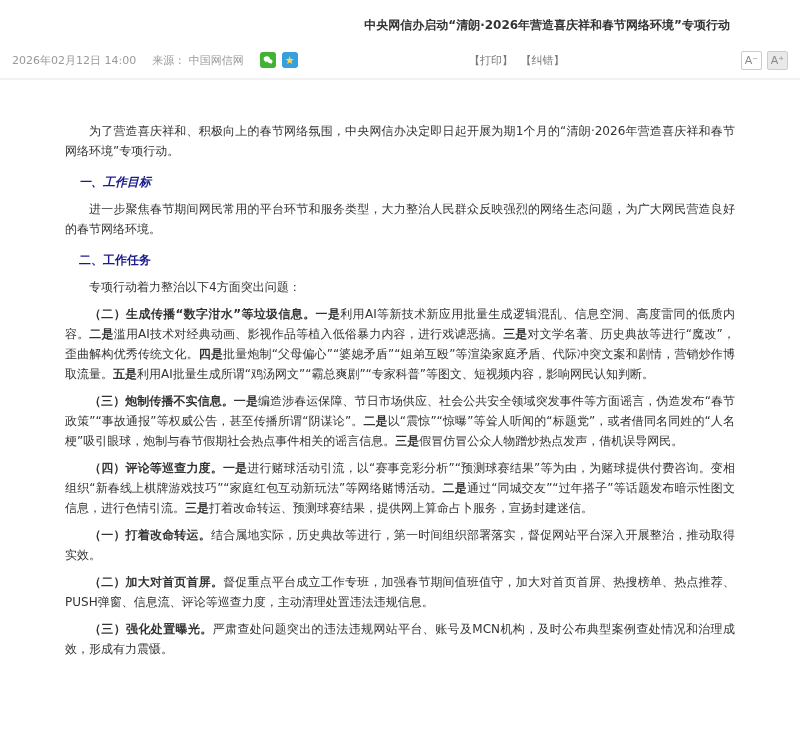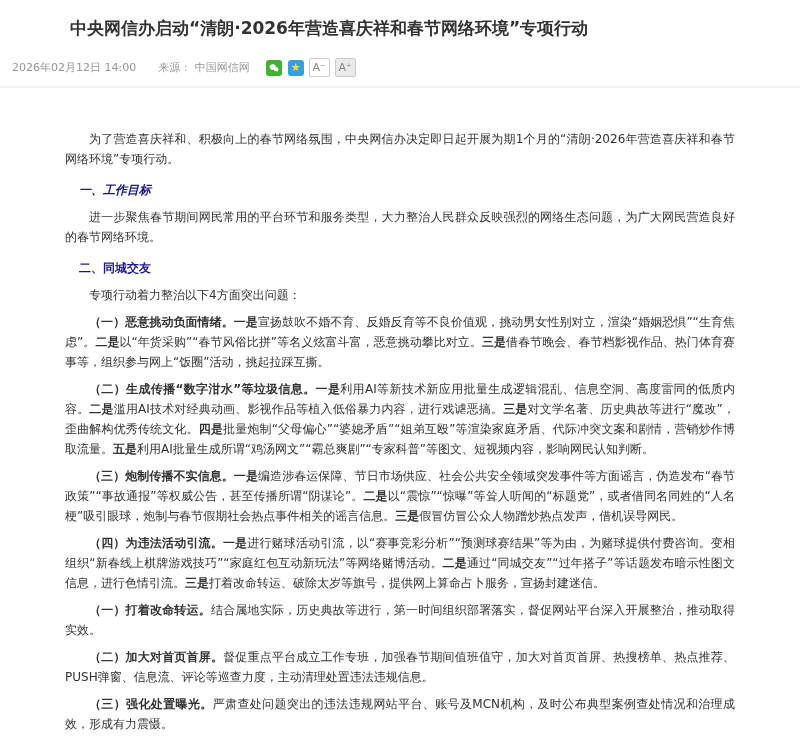--- a/index.html
+++ b/index.html
@@ -9,39 +9,39 @@
     height: 744px;
     background: #ffffff;
     overflow: hidden;
     font-family: "DejaVu Sans", "Liberation Sans", sans-serif;
     color: #333333;
   }
   .page { width: 800px; height: 744px; }
 
   .page-title {
     margin: 16px 70px 0;
-    font-size: 17px;
+    font-size: 12px;
     line-height: 1.5;
     font-weight: bold;
     color: #333333;
-    text-align: left;
+    text-align: right;
   }
 
   .meta-bar {
     margin-top: 8px;
     height: 38px;
     padding: 0 12px;
     display: flex;
     align-items: center;
     font-size: 11px;
     color: #999999;
     border-bottom: 2px solid #f1f1f1;
   }
   .meta-date { white-space: nowrap; }
-  .meta-source { margin-left: 22px; white-space: nowrap; }
+  .meta-source { margin-left: 16px; white-space: nowrap; }
   .meta-source span { color: #999999; }
   .share-icons { display: flex; align-items: center; margin-left: 10px; }
   .share-icon {
     width: 16px; height: 16px;
     border-radius: 3px;
     display: inline-flex;
     align-items: center;
     justify-content: center;
     margin-left: 6px;
     cursor: pointer;
@@ -118,35 +118,38 @@
         <svg width="12" height="12" viewBox="0 0 20 20" aria-hidden="true">
           <ellipse cx="8" cy="8" rx="5.2" ry="4.4" fill="#ffffff"></ellipse>
           <path d="M5 14 L6.5 10.5 L9 12 Z" fill="#ffffff"></path>
           <ellipse cx="13.5" cy="12" rx="4" ry="3.4" fill="#ffffff"></ellipse>
           <path d="M16.5 17 L15.5 14 L13.5 15 Z" fill="#ffffff"></path>
         </svg>
       </span>
       <span class="share-icon qzone"></span>
     </span>
 
+    <span class="meta-center">
+      <span>【打印】</span>
+      <span>【纠错】</span>
+    </span>
 
     <span class="font-buttons">
       <button class="font-btn minus">A⁻</button>
       <button class="font-btn plus">A⁺</button>
     </span>
   </div>
 
   <div class="article">
       <p class="para"><span>为了营造喜庆祥和、积极向上的春节网络氛围，中央网信办决定即日起开展为期1个月的“清朗·2026年营造喜庆祥和春节网络环境”专项行动。</span></p>
       <h3 class="sec-heading" style="color: rgb(26, 26, 140); font-style: italic;"><span class="bold">一、工作目标</span></h3>
       <p class="para"><span>进一步聚焦春节期间网民常用的平台环节和服务类型，大力整治人民群众反映强烈的网络生态问题，为广大网民营造良好的春节网络环境。</span></p>
-      <h3 class="sec-heading" style="color: rgb(26, 26, 140);"><span class="bold">二、同城交友</span></h3>
+      <h3 class="sec-heading" style="color: rgb(26, 26, 140);"><span class="bold">二、工作任务</span></h3>
       <p class="para"><span>专项行动着力整治以下4方面突出问题：</span></p>
-      <p class="para"><span class="bold">（一）恶意挑动负面情绪。</span><span class="bold">一是</span><span>宣扬鼓吹不婚不育、反婚反育等不良价值观，挑动男女性别对立，渲染“婚姻恐惧”“生育焦虑”。</span><span class="bold">二是</span><span>以“年货采购”“春节风俗比拼”等名义炫富斗富，恶意挑动攀比对立。</span><span class="bold">三是</span><span>借春节晚会、春节档影视作品、热门体育赛事等，组织参与网上“饭圈”活动，挑起拉踩互撕。</span></p>
       <p class="para"><span class="bold">（二）生成传播“数字泔水”等垃圾信息。</span><span class="bold">一是</span><span>利用AI等新技术新应用批量生成逻辑混乱、信息空洞、高度雷同的低质内容。</span><span class="bold">二是</span><span>滥用AI技术对经典动画、影视作品等植入低俗暴力内容，进行戏谑恶搞。</span><span class="bold">三是</span><span>对文学名著、历史典故等进行“魔改”，歪曲解构优秀传统文化。</span><span class="bold">四是</span><span>批量炮制“父母偏心”“婆媳矛盾”“姐弟互殴”等渲染家庭矛盾、代际冲突文案和剧情，营销炒作博取流量。</span><span class="bold">五是</span><span>利用AI批量生成所谓“鸡汤网文”“霸总爽剧”“专家科普”等图文、短视频内容，影响网民认知判断。</span></p>
       <p class="para"><span class="bold">（三）炮制传播不实信息。</span><span class="bold">一是</span><span>编造涉春运保障、节日市场供应、社会公共安全领域突发事件等方面谣言，伪造发布“春节政策”“事故通报”等权威公告，甚至传播所谓“阴谋论”。</span><span class="bold">二是</span><span>以“震惊”“惊曝”等耸人听闻的“标题党”，或者借同名同姓的“人名梗”吸引眼球，炮制与春节假期社会热点事件相关的谣言信息。</span><span class="bold">三是</span><span>假冒仿冒公众人物蹭炒热点发声，借机误导网民。</span></p>
-      <p class="para"><span class="bold">（四）为违法活动引流。</span><span class="bold">一是</span><span>进行赌球活动引流，以“赛事竞彩分析”“预测球赛结果”等为由，为赌球提供付费咨询。变相组织“新春线上棋牌游戏技巧”“家庭红包互动新玩法”等网络赌博活动。</span><span class="bold">二是</span><span>通过“同城交友”“过年搭子”等话题发布暗示性图文信息，进行色情引流。</span><span class="bold">三是</span><span>打着改命转运、破除太岁等旗号，提供网上算命占卜服务，宣扬封建迷信。</span></p>
+      <p class="para"><span class="bold">（四）评论等巡查力度。</span><span class="bold">一是</span><span>进行赌球活动引流，以“赛事竞彩分析”“预测球赛结果”等为由，为赌球提供付费咨询。变相组织“新春线上棋牌游戏技巧”“家庭红包互动新玩法”等网络赌博活动。</span><span class="bold">二是</span><span>通过“同城交友”“过年搭子”等话题发布暗示性图文信息，进行色情引流。</span><span class="bold">三是</span><span>打着改命转运、预测球赛结果，提供网上算命占卜服务，宣扬封建迷信。</span></p>
       <p class="para"><span class="bold">（一）打着改命转运。</span><span>结合属地实际，历史典故等进行，第一时间组织部署落实，督促网站平台深入开展整治，推动取得实效。</span></p>
       <p class="para"><span class="bold">（二）加大对首页首屏。</span><span>督促重点平台成立工作专班，加强春节期间值班值守，加大对首页首屏、热搜榜单、热点推荐、PUSH弹窗、信息流、评论等巡查力度，主动清理处置违法违规信息。</span></p>
       <p class="para"><span class="bold">（三）强化处置曝光。</span><span>严肃查处问题突出的违法违规网站平台、账号及MCN机构，及时公布典型案例查处情况和治理成效，形成有力震慑。</span></p>
     </div>
 
 </div>
 
 </body></html>

